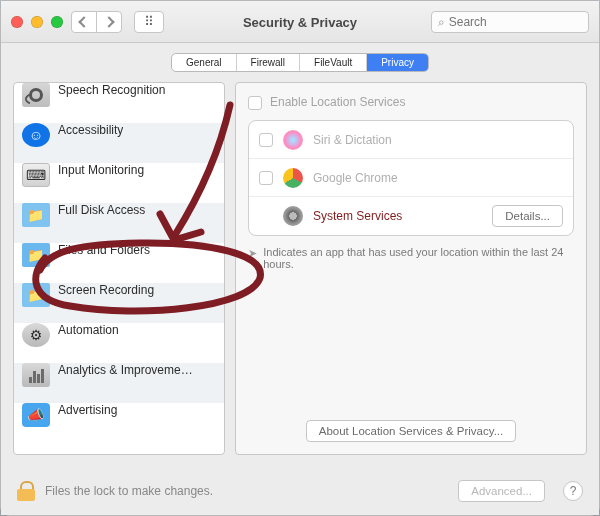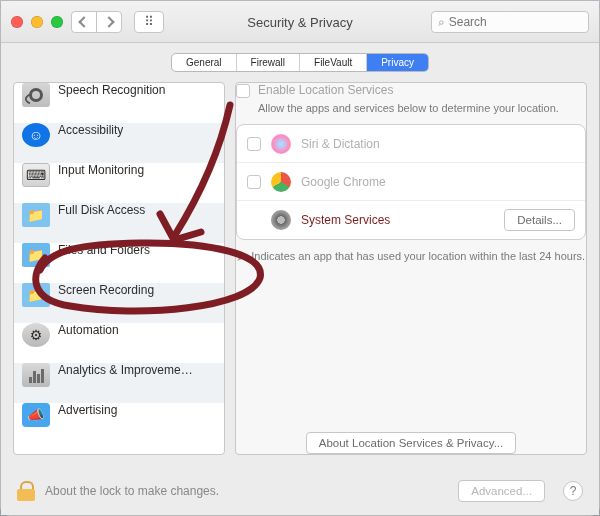--- a/index.html
+++ b/index.html
@@ -13,21 +13,21 @@
 .dot.green{background:#28c940}
 .navbtns{display:flex;margin-right:6px}
 .btn{height:22px;background:#fff;border:1px solid #c6c6c6;border-radius:4px;display:flex;align-items:center;justify-content:center;font-size:12px;color:#6b6b6b;cursor:default}
 .seg>.btn{border-radius:0}
 .seg>.btn:first-child{border-top-left-radius:4px;border-bottom-left-radius:4px}
 .seg>.btn:last-child{border-top-right-radius:4px;border-bottom-right-radius:4px;margin-left:-1px}
 .seg{display:flex}
 .nav-prev{width:26px}
 .nav-next{width:26px}
 .grid-btn{width:30px;margin-left:6px}
-.title{position:absolute;left:0;right:0;text-align:center;font-size:13px;color:#484848;font-weight:400;top:14px;pointer-events:none}
+.title{position:absolute;left:0;right:0;text-align:center;font-size:13px;color:#484848;font-weight:700;top:14px;pointer-events:none}
 .search-wrap{margin-left:auto;display:flex;align-items:center;background:#fcfcfc;border:1px solid #c6c6c6;border-radius:4px;height:22px;width:158px;padding:0 6px;color:#9e9e9e;gap:4px}
 .search-wrap input{border:0;outline:0;background:transparent;font-size:12px;width:100%}
 .tabs-row{display:flex;justify-content:center;padding:10px 0}
 .tabs{display:flex;border:1px solid #b9b9b9;border-radius:5px;overflow:hidden;background:#fff}
 .tab{padding:3px 14px;font-size:10px;color:#2b2b2b;border-right:1px solid #cfcfcf}
 .tab:last-child{border-right:0}
 .tab.active{background:#3e7ff4;color:#fff}
 .content{flex:1;display:flex;padding:0 12px 12px 12px;gap:10px;min-height:0}
 .sidebar{width:212px;border:1px solid #c7c7c7;border-radius:4px;background:#fff;overflow:hidden}
 .list{display:flex;flex-direction:column}
@@ -37,21 +37,21 @@
 .speech{background:linear-gradient(#d6d6d6,#bdbdbd)}
 .acc{background:#1073e6;color:#fff;border-radius:50%;width:24px;height:24px}
 .fold{background:#7fc3f1;border-radius:2px}
 .fold2{background:#6ab8ed;border-radius:2px}
 .kbd{background:linear-gradient(#eee,#d2d2d2);border:1px solid #bbb}
 .gear{background:linear-gradient(#d9d9d9,#b9b9b9);border-radius:50%;width:24px;height:24px}
 .bars{background:linear-gradient(#d9d9d9,#b9b9b9)}
 .mega{background:#47a6ee;border-radius:4px;color:#fff}
 .grid-dots::before{content:"⠿";font-size:13px;color:#666}
 .label-ell{overflow:hidden;text-overflow:ellipsis}
-.panel{flex:1;border:1px solid #c7c7c7;border-radius:4px;background:#f7f7f7;display:flex;flex-direction:column;gap:10px;min-width:0}
+.panel{flex:1;border:1px solid #c7c7c7;border-radius:4px;background:#f7f7f7;padding:12px;display:flex;flex-direction:column;gap:10px;min-width:0}
 .check-row{display:flex;align-items:flex-start;gap:8px}
 .chk{width:14px;height:14px;border:1px solid #c7c7c7;border-radius:3px;background:#fff;flex:0 0 14px;margin-top:1px}
 .headline{font-size:12px;color:#a4a4a4}
 .subline{font-size:11px;color:#7a7a7a;margin-left:22px;margin-top:-6px}
 .apps{border:1px solid #d0d0d0;border-radius:8px;background:#fff}
 .app-row{display:flex;align-items:center;gap:10px;height:38px;padding:0 10px;border-bottom:1px solid #ececec;font-size:12px}
 .app-row:last-child{border-bottom:0}
 .app-row .name{color:#b0b0b0;flex:1}
 .app-row.active .name{color:#7f1d1d}
 .app-ico{width:20px;height:20px;border-radius:50%;display:flex;align-items:center;justify-content:center}
@@ -164,21 +164,20 @@
           <span class="label-ell">Advertising</span>
         </div>
       </div>
     </div>
 
     <div class="panel">
       <div class="check-row">
         <div class="chk"></div>
         <div class="headline">Enable Location Services</div>
       </div>
-      <div class="subline">Allow the apps and services below to determine your location.</div>
 
       <div class="apps">
         <div class="app-row">
           <div class="chk"></div>
           <div class="app-ico siri-ico"></div>
           <div class="name">Siri &amp; Dictation</div>
         </div>
         <div class="app-row">
           <div class="chk"></div>
           <div class="app-ico chrome-ico"></div>
@@ -198,21 +197,21 @@
       </div>
 
       <div class="about-row">
         <div class="btn pill">About Location Services &amp; Privacy...</div>
       </div>
     </div>
   </div>
 
   <div class="footer">
     <div class="lock"></div>
-    <span>About the lock to make changes.</span>
+    <span>Files the lock to make changes.</span>
     <div class="btn pill adv" style="color:#b7b7b7">Advanced...</div>
     <div class="qm">?</div>
   </div>
 </div>
 
 <svg class="annot" style="left:0;top:0" width="600" height="516">
   <g stroke="#7f1d24" stroke-width="7" fill="none" stroke-linecap="round">
 
     <path d="M45,258 C30,275 30,300 70,306 C140,318 250,308 260,278 C266,254 210,242 140,243 C80,244 50,250 40,270"></path>
 

